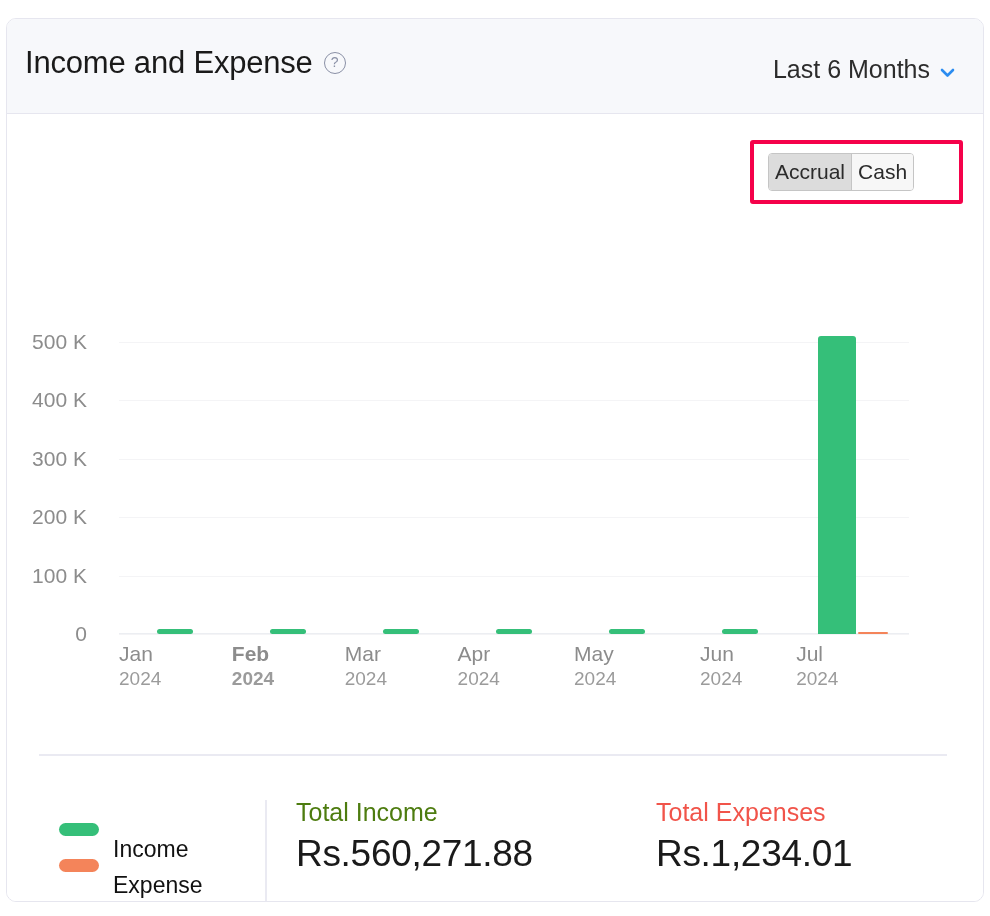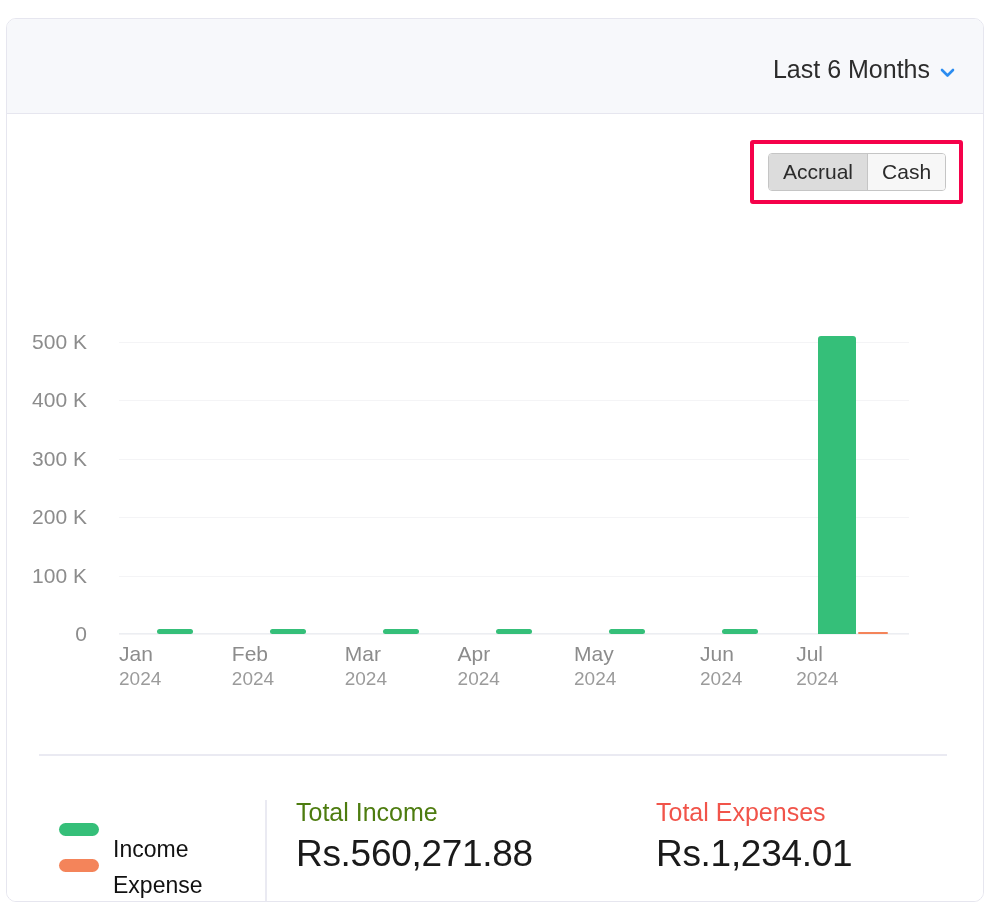--- a/index.html
+++ b/index.html
@@ -91,21 +91,21 @@
     left: 761px; top: 39px;
     display: flex;
     border: 1px solid #c5c5c5;
     border-radius: 4px;
     overflow: hidden;
     height: 38px;
   }
   .toggle-btn {
     font-size: 21px;
     color: #2b2b2b;
-    padding: 0 14px;
+    padding: 0 6px;
     display: flex; align-items: center;
     background: #f7f7f7;
     cursor: pointer;
     border: none;
     font-family: inherit;
   }
   .toggle-btn.selected {
     background: #dcdcdc;
   }
   .toggle-btn + .toggle-btn {
@@ -237,20 +237,24 @@
     white-space: nowrap;
     letter-spacing: -0.3px;
   }
 </style>
 </head>
 <body>
 
 <div class="widget-card">
 
   <div class="card-header">
+    <div class="header-title-wrap">
+      <span class="header-title">Income and Expense</span>
+      <span class="help-icon">?</span>
+    </div>
     <div class="period-selector">
       <span class="period-label">Last 6 Months</span>
       <span class="chevron-down">
         <svg width="17" height="17" viewBox="0 0 17 17">
           <path d="M3 6 L8.5 11.5 L14 6" fill="none" stroke="#2b8cf0" stroke-width="2.6" stroke-linecap="round" stroke-linejoin="round"></path>
         </svg>
       </span>
     </div>
   </div>
 
@@ -299,21 +303,21 @@
       <div id="yaxis">
           <div class="y-tick" style="top: 520px;">0</div>
           <div class="y-tick" style="top: 461.6px;">100 K</div>
           <div class="y-tick" style="top: 403.2px;">200 K</div>
           <div class="y-tick" style="top: 344.8px;">300 K</div>
           <div class="y-tick" style="top: 286.4px;">400 K</div>
           <div class="y-tick" style="top: 228px;">500 K</div>
         </div>
       <div id="xaxis">
           <div class="x-label" style="left: 112px; width: 112.857px;"><span>Jan</span><span class="yr">2024</span></div>
-          <div class="x-label" style="left: 224.857px; width: 112.857px;"><span>Feb</span><span class="yr">2024</span></div>
+          <div class="x-label" style="left: 224.857px; width: 112.857px; font-weight: bold;"><span>Feb</span><span class="yr">2024</span></div>
           <div class="x-label" style="left: 337.714px; width: 112.857px;"><span>Mar</span><span class="yr">2024</span></div>
           <div class="x-label" style="left: 450.571px; width: 112.857px;"><span>Apr</span><span class="yr">2024</span></div>
           <div class="x-label" style="left: 567px; width: 112.857px;"><span>May</span><span class="yr">2024</span></div>
           <div class="x-label" style="left: 693px; width: 112.857px;"><span>Jun</span><span class="yr">2024</span></div>
           <div class="x-label" style="left: 789.143px; width: 112.857px;"><span>Jul</span><span class="yr">2024</span></div>
         </div>
     </div>
 
     <div class="h-divider"></div>
 

